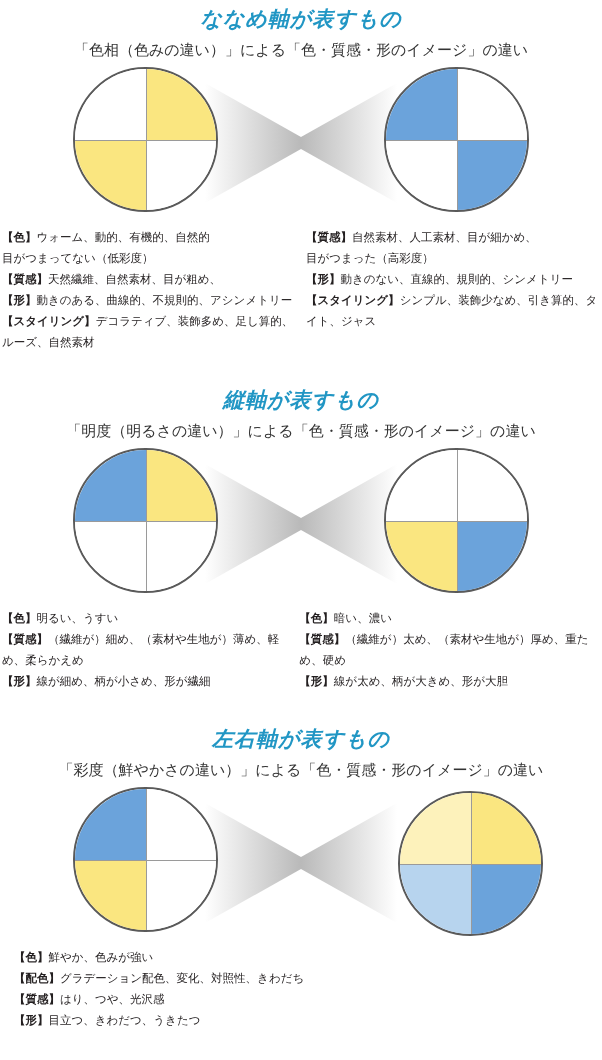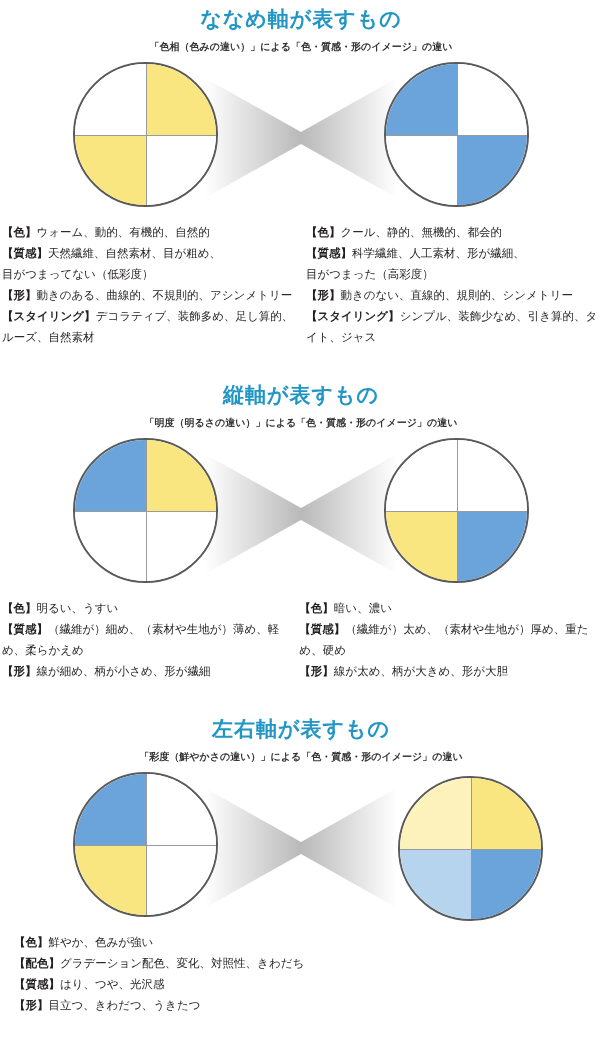--- a/index.html
+++ b/index.html
@@ -22,30 +22,30 @@
 
   .sec-title {
     text-align: center;
     color: #2196c4;
     font-size: 21px;
     font-weight: bold;
     letter-spacing: 1px;
     line-height: 1;
     padding-top: 8px;
     padding-bottom: 0;
+    font-style: italic;
   }
 
   .sec-sub {
     text-align: center;
     color: #333333;
-    font-size: 10px;
+    font-size: 15px;
     letter-spacing: 0px;
     line-height: 1;
     padding-top: 13px;
-    font-weight: bold;
   }
 
   
   .diagram {
     position: relative;
     width: 602px;
     height: 152px;
     margin-top: 10px;
   }
 
@@ -162,29 +162,28 @@
       <div class="q bl" style="background:#ffffff"></div>
       <div class="q br" style="background:#6ba3db"></div>
       <div class="cross-v"></div>
       <div class="cross-h"></div>
     </div>
   </div>
     </div>
     <div class="panels">
       <div class="panel left">
     <div class="line"><span class="tag">【色】</span><span>ウォーム、動的、有機的、自然的</span></div>
+    <div class="line"><span class="tag"></span><span>目がつまってない（低彩度）</span></div>
     <div class="line"><span class="tag">【質感】</span><span>天然繊維、自然素材、目が粗め、</span></div>
-    <div class="line"><span class="tag"></span><span>目がつまってない（低彩度）</span></div>
     <div class="line"><span class="tag">【形】</span><span>動きのある、曲線的、不規則的、アシンメトリー</span></div>
     <div class="line"><span class="tag">【スタイリング】</span><span>デコラティブ、装飾多め、足し算的、</span></div>
     <div class="line"><span class="tag"></span><span>ルーズ、自然素材</span></div>
         </div>
       <div class="panel right">
-    <div class="line"><span class="tag">【色】</span><span>クール、静的、無機的、都会的</span></div>
-    <div class="line"><span class="tag">【質感】</span><span>科学繊維、人工素材、形が繊細、</span></div>
+    <div class="line"><span class="tag">【質感】</span><span>自然素材、人工素材、目が細かめ、</span></div>
     <div class="line"><span class="tag"></span><span>目がつまった（高彩度）</span></div>
     <div class="line"><span class="tag">【形】</span><span>動きのない、直線的、規則的、シンメトリー</span></div>
     <div class="line"><span class="tag">【スタイリング】</span><span>シンプル、装飾少なめ、引き算的、タ</span></div>
     <div class="line"><span class="tag"></span><span>イト、ジャス</span></div>
         </div>
     </div>
   </div>
   <div class="sec-gap"></div>
   <div class="section">
     <div class="sec-title">縦軸が表すもの</div>

